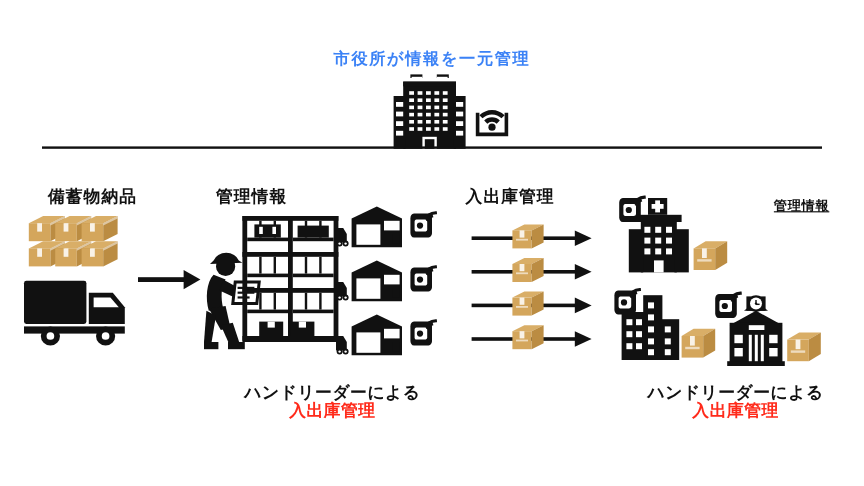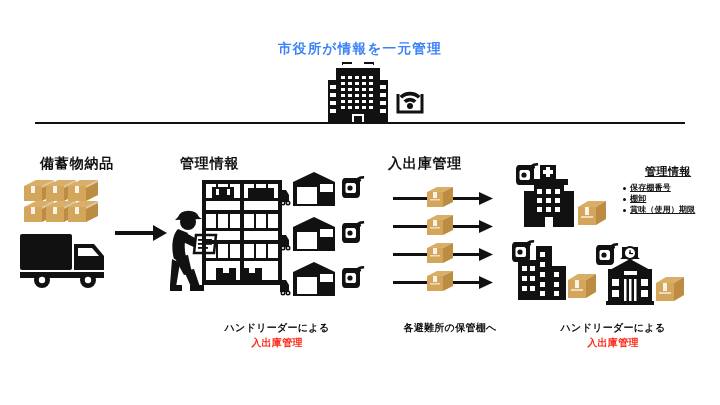--- a/index.html
+++ b/index.html
@@ -44,21 +44,21 @@
     color: #111;
     white-space: nowrap;
   }
   #heading-delivery { left: 40px; top: 155px; }
   #heading-warehouse { left: 180px; top: 155px; }
   #heading-evac { left: 388px; top: 155px; }
 
   
   .caption {
     text-align: center;
-    font-size: 10px;
+    font-size: 14px;
     font-weight: bold;
     line-height: 15px;
     letter-spacing: 0.03em;
     white-space: nowrap;
   }
   .caption .l1 { color: #111; display: block; }
   .caption .l2 { color: #ff2a1a; display: block; }
   .caption .l2.black { color: #111; }
   #caption-warehouse { left: 192px; top: 320px; width: 170px; }
   #caption-evac { left: 375px; top: 320px; width: 150px; }
@@ -499,21 +499,20 @@
       <polygon points="0,5 10,0 26,0 16,5" fill="#d9ae67"></polygon>
       <polygon points="0,5 16,5 16,20 0,20" fill="#d4a65c"></polygon>
       <polygon points="16,5 26,0 26,15 16,20" fill="#bb8c42"></polygon>
       <rect x="6" y="5" width="4" height="6" fill="#fff" opacity="0.85"></rect>
       <rect x="3" y="12" width="10" height="1.5" fill="#fff" opacity="0.6"></rect>
     </g>
   </svg>
 </div>
 
 <div class="abs caption" id="caption-evac">
-  <span class="l1">各避難所の保管棚へ</span>
 </div>
 
 <div class="abs" id="shelter-hospital">
   <svg width="96" height="72" viewBox="0 0 96 72">
 
     <g transform="translate(0,0)">
       <path d="M 3 2 L 14 2 C 17 2 18 4 18 6 L 18 18 C 18 20 17 22 14 22 L 3 22 C 1 22 0 20 0 18 L 0 6 C 0 4 1 2 3 2 Z" fill="#111"></path>
       <path d="M 5 7 L 12 7 C 13.5 7 14 8 14 9 L 14 15 C 14 16.5 13 17 12 17 L 5 17 C 4 17 3.5 16 3.5 15 L 3.5 9 C 3.5 8 4 7 5 7 Z" fill="#fff"></path>
       <circle cx="8" cy="12" r="2.6" fill="#111"></circle>
       <g fill="#111">
@@ -653,18 +652,13 @@
   </svg>
 </div>
 
 <div class="abs caption" id="caption-shelter">
   <span class="l1">ハンドリーダーによる</span>
   <span class="l2">入出庫管理</span>
 </div>
 
 <div class="abs" id="mgmt-info">
   <div id="mgmt-title">管理情報</div>
-  <ul id="mgmt-list">
-    <li>保存棚番号</li>
-    <li>棚卸</li>
-    <li>賞味（使用）期限</li>
-  </ul>
 </div>
 
 </body></html>

